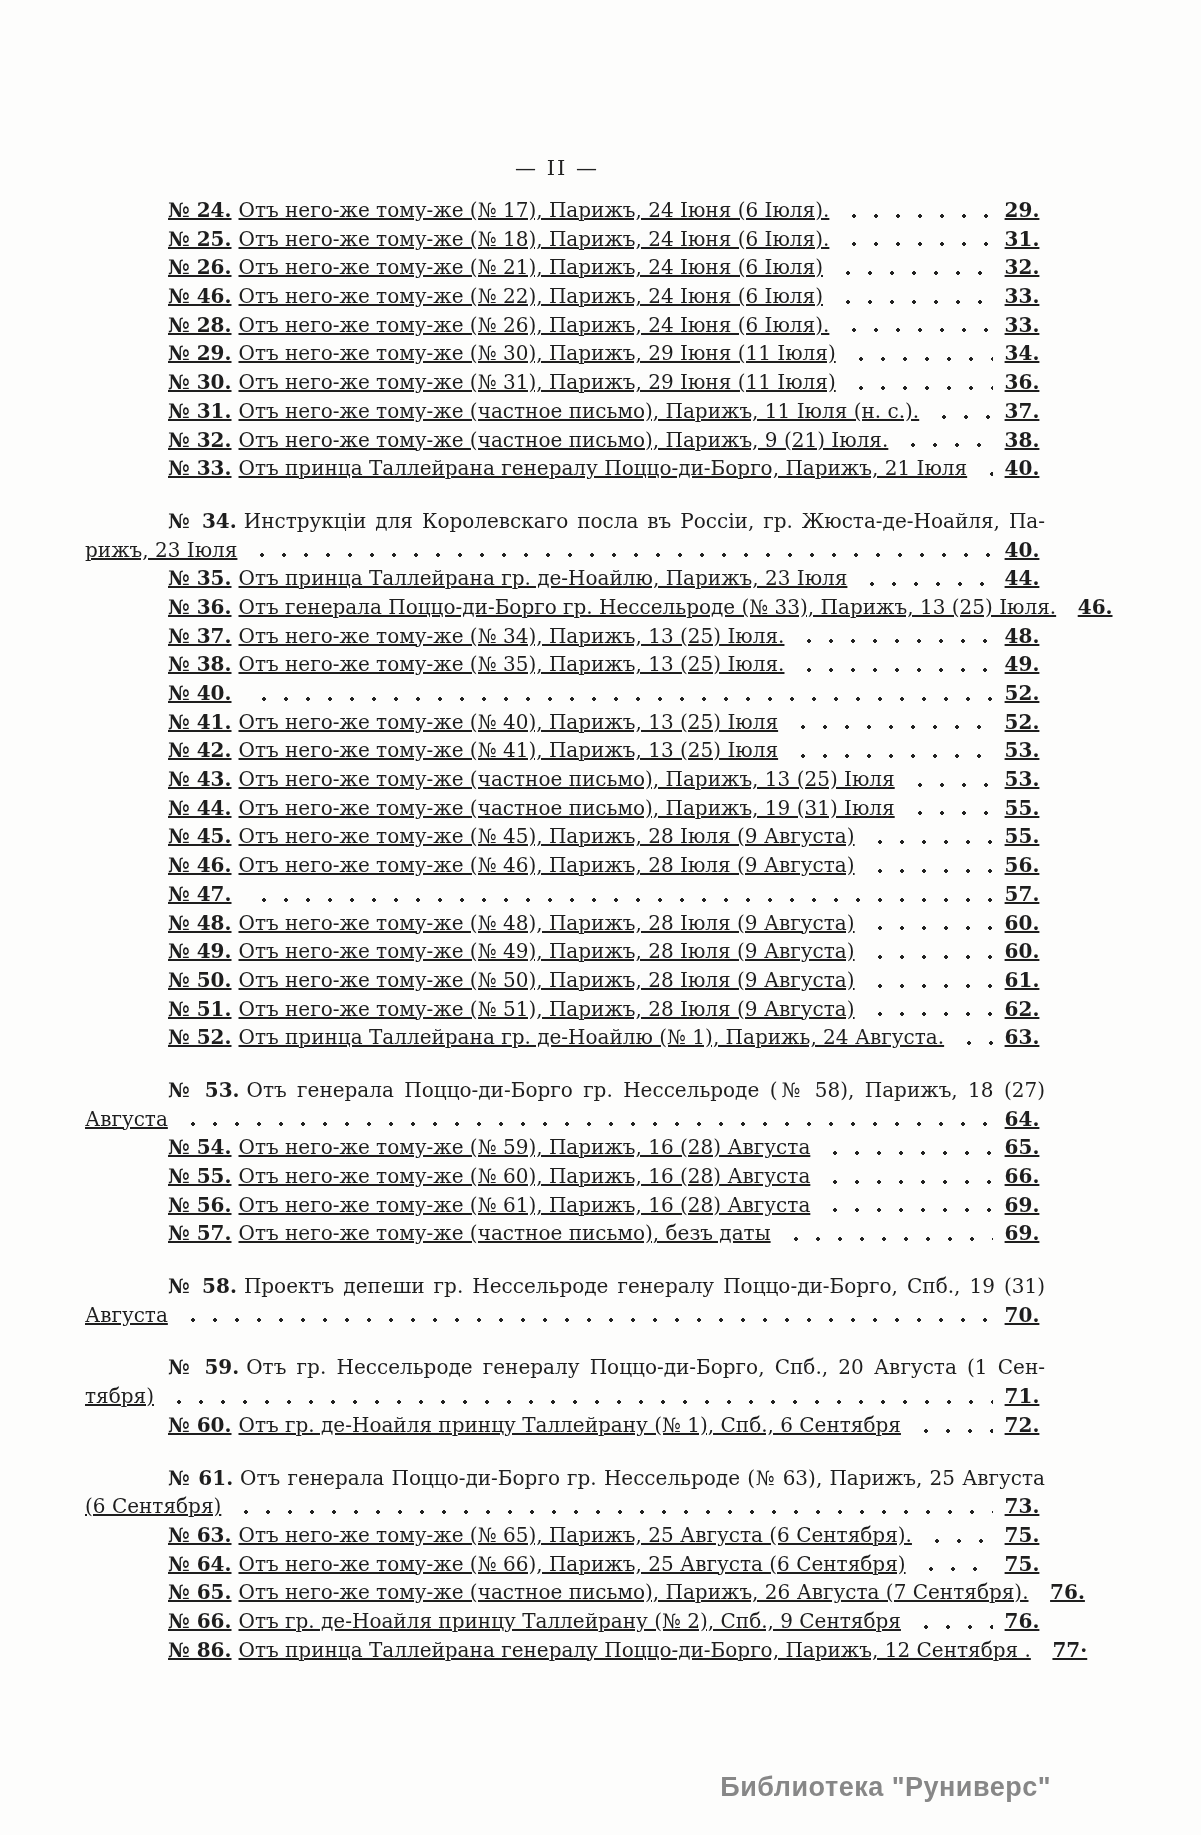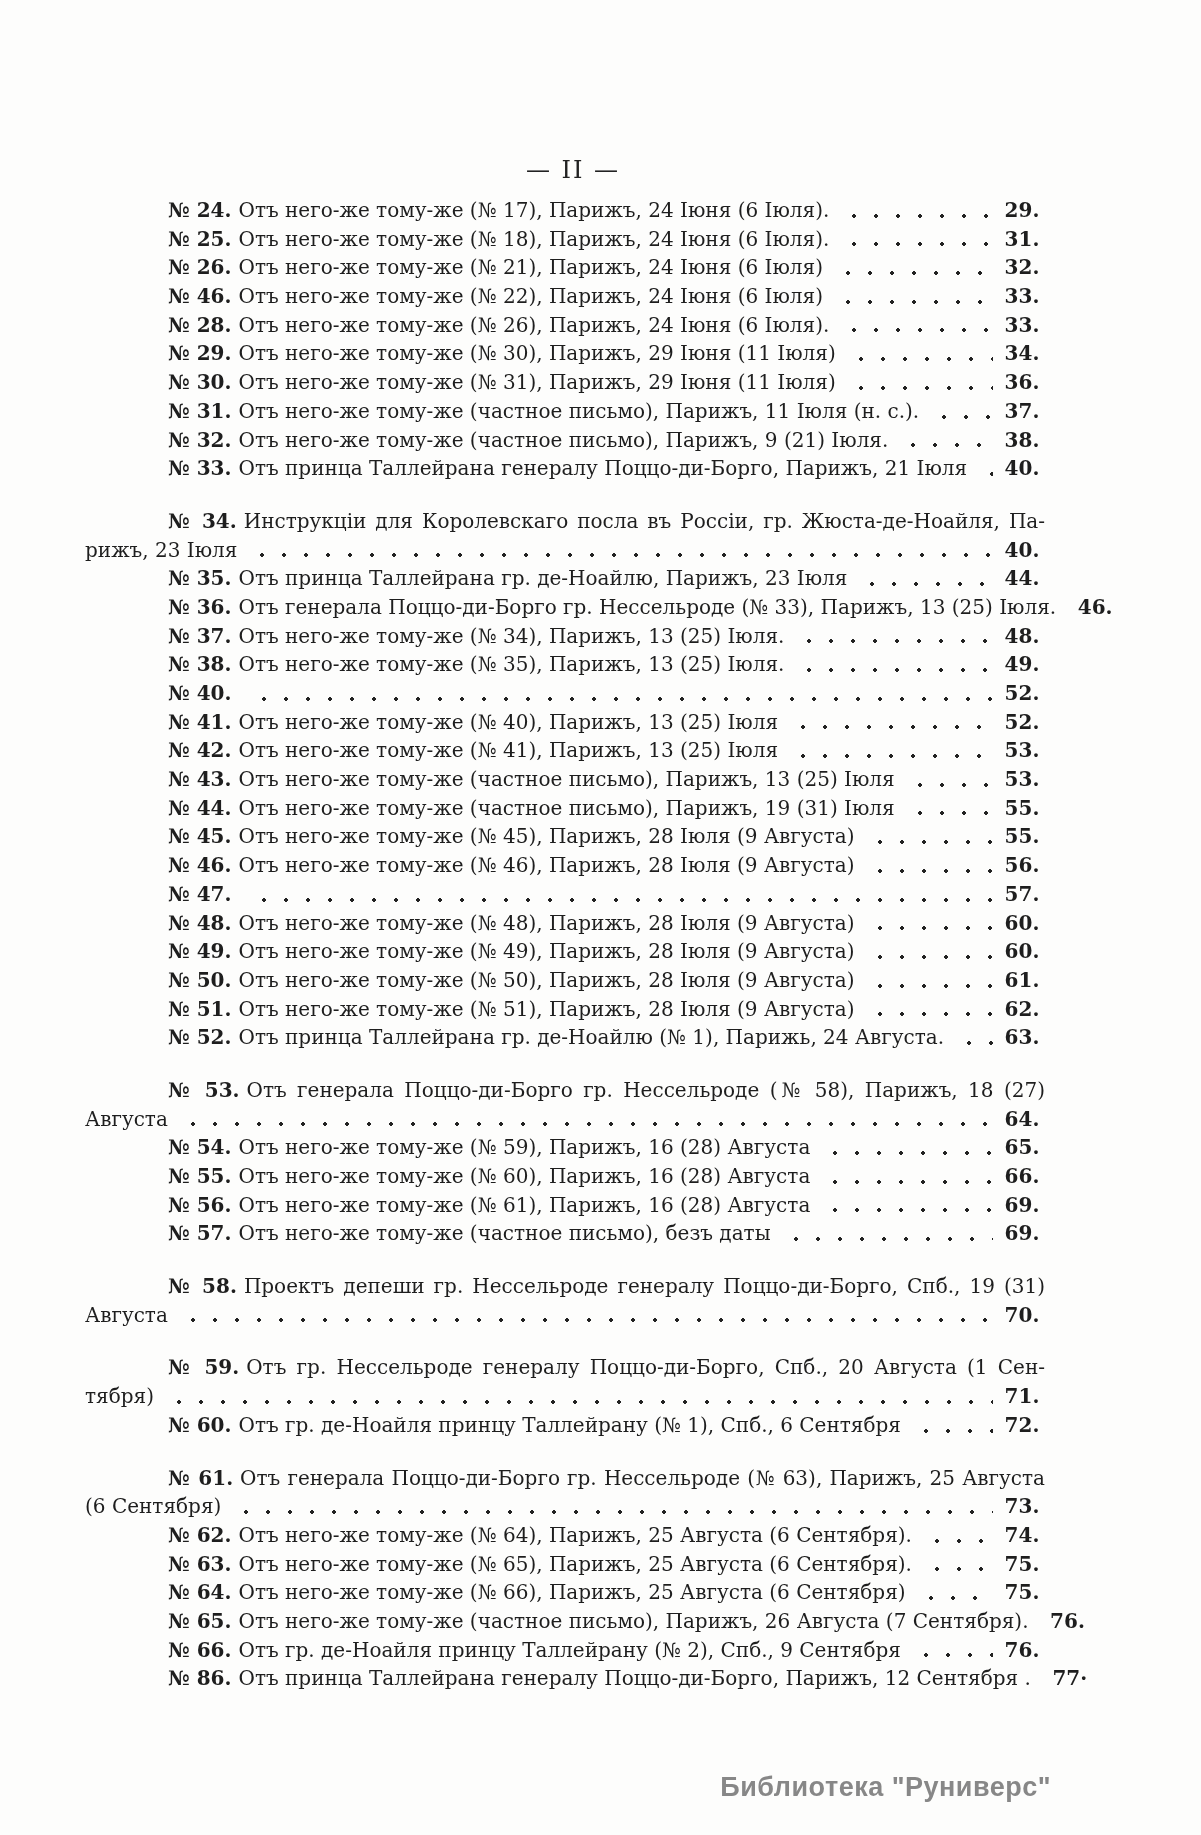--- a/index.html
+++ b/index.html
@@ -4,31 +4,31 @@
 <style>
   html,body{margin:0;padding:0;}
   body{
     width:1201px;height:1835px;position:relative;
     background:#fdfdfc;
     font-family:"DejaVu Serif","Liberation Serif",serif;
     color:#1e1e1e;
     overflow:hidden;
   }
   .page-header{
-    position:absolute;top:156px;left:93px;width:960px;
-    text-align:center;font-size:24px;letter-spacing:2px;color:#222;
+    position:absolute;top:156px;left:77px;width:960px;
+    text-align:center;font-size:21px;letter-spacing:2px;color:#222;
   }
   .toc-list{
     position:absolute;top:196px;left:85px;width:960px;
     font-size:20px;
   }
   .line{
     height:28.7px;line-height:28.7px;white-space:nowrap;
   }
-  .flex-line{display:flex;align-items:baseline;}
+  .flex-line{display:flex;align-items:baseline;text-decoration:underline;}
   .indent{padding-left:83px;}
   .entry-label{font-weight:bold;margin-right:7px;}
   .entry-text{}
   .wrapped-first{text-align:justify;text-align-last:justify;margin-top:24px;}
   .wrapped-first .entry-label{display:inline;}
   .leader{
     flex:1 1 auto;align-self:stretch;margin:0 6px 0 10px;min-width:0;
     background-image:radial-gradient(circle,#222 1.7px,rgba(0,0,0,0) 1.9px);
     background-size:22px 6px;
     background-repeat:repeat-x;
@@ -263,26 +263,20 @@
       <span class="leader"></span>
       <span class="page-num">72.</span>
     </div>
     <div class="line indent wrapped-first"><span class="entry-label">№ 61.</span><span class="entry-text">Отъ генерала Поццо-ди-Борго гр. Нессельроде (№ 63), Парижъ, 25 Августа</span></div>
     <div class="line flex-line">
       <span class="entry-text">(6 Сентября)</span>
       <span class="leader"></span>
       <span class="page-num">73.</span>
     </div>
     <div class="line flex-line indent">
-      <span class="entry-label">№ 62.</span>
-      <span class="entry-text">Отъ него-же тому-же (№ 64), Парижъ, 25 Августа (6 Сентября).</span>
-      <span class="leader"></span>
-      <span class="page-num">74.</span>
-    </div>
-    <div class="line flex-line indent">
       <span class="entry-label">№ 63.</span>
       <span class="entry-text">Отъ него-же тому-же (№ 65), Парижъ, 25 Августа (6 Сентября).</span>
       <span class="leader"></span>
       <span class="page-num">75.</span>
     </div>
     <div class="line flex-line indent">
       <span class="entry-label">№ 64.</span>
       <span class="entry-text">Отъ него-же тому-же (№ 66), Парижъ, 25 Августа (6 Сентября)</span>
       <span class="leader"></span>
       <span class="page-num">75.</span>

